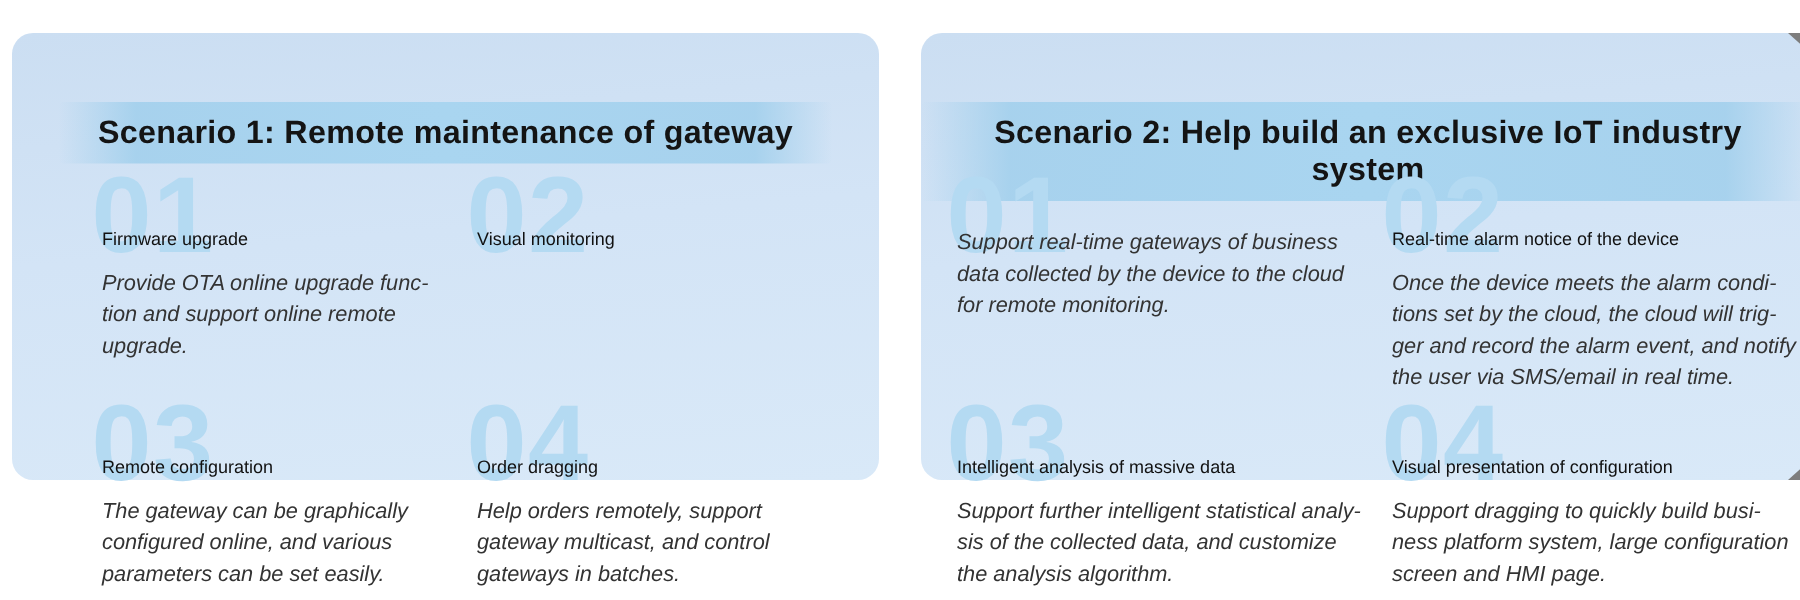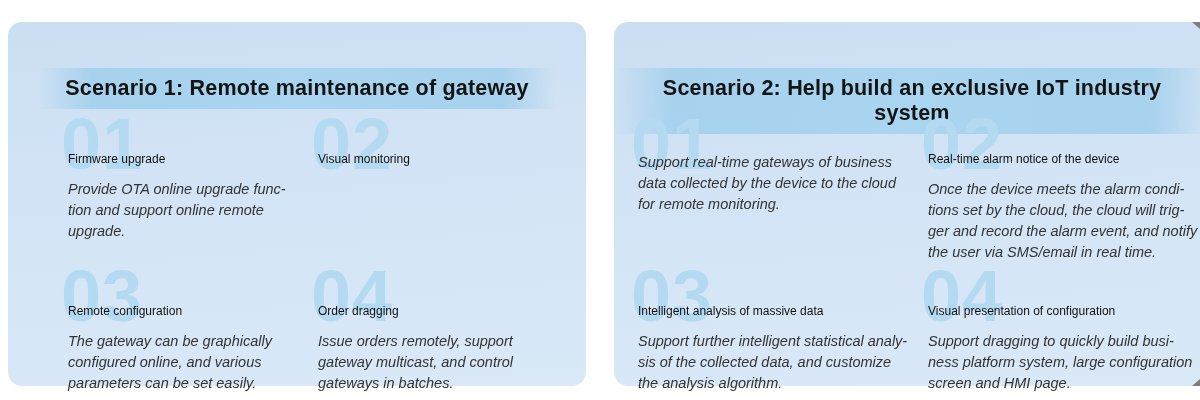--- a/index.html
+++ b/index.html
@@ -6,21 +6,21 @@
   body {
     width: 1200px; height: 400px;
     background: #ffffff;
     overflow: hidden;
     position: relative;
     font-family: "Liberation Sans", sans-serif;
   }
   .card {
     position: absolute;
     top: 22px;
-    height: 364px;
+    height: 298px;
     border-radius: 14px;
     background: linear-gradient(175deg, #cbdef2 0%, #d3e4f6 45%, #d9e9f8 100%);
   }
   .card.left  { left: 8px;   width: 578px; }
   .card.right { left: 614px; width: 596px; }
 
   .title-row { text-align: center; margin-top: 28px; }
   .card-title {
     display: inline-block;
     font-size: 21.5px;
@@ -103,21 +103,21 @@
     <div class="item">
       <span class="num">03</span>
       <h3>Remote configuration</h3>
       <p>The gateway can be graphically
 configured online, and various
 parameters can be set easily.</p>
     </div>
     <div class="item">
       <span class="num">04</span>
       <h3>Order dragging</h3>
-      <p>Issue orders remotely, support
+      <p>Help orders remotely, support
 gateway multicast, and control
 gateways in batches.</p>
     </div>
   </div>
 </div>
 
 <div class="card right">
   <div class="title-row">
     <h2 class="card-title">Scenario 2: Help build an exclusive IoT industry system</h2>
   </div>

